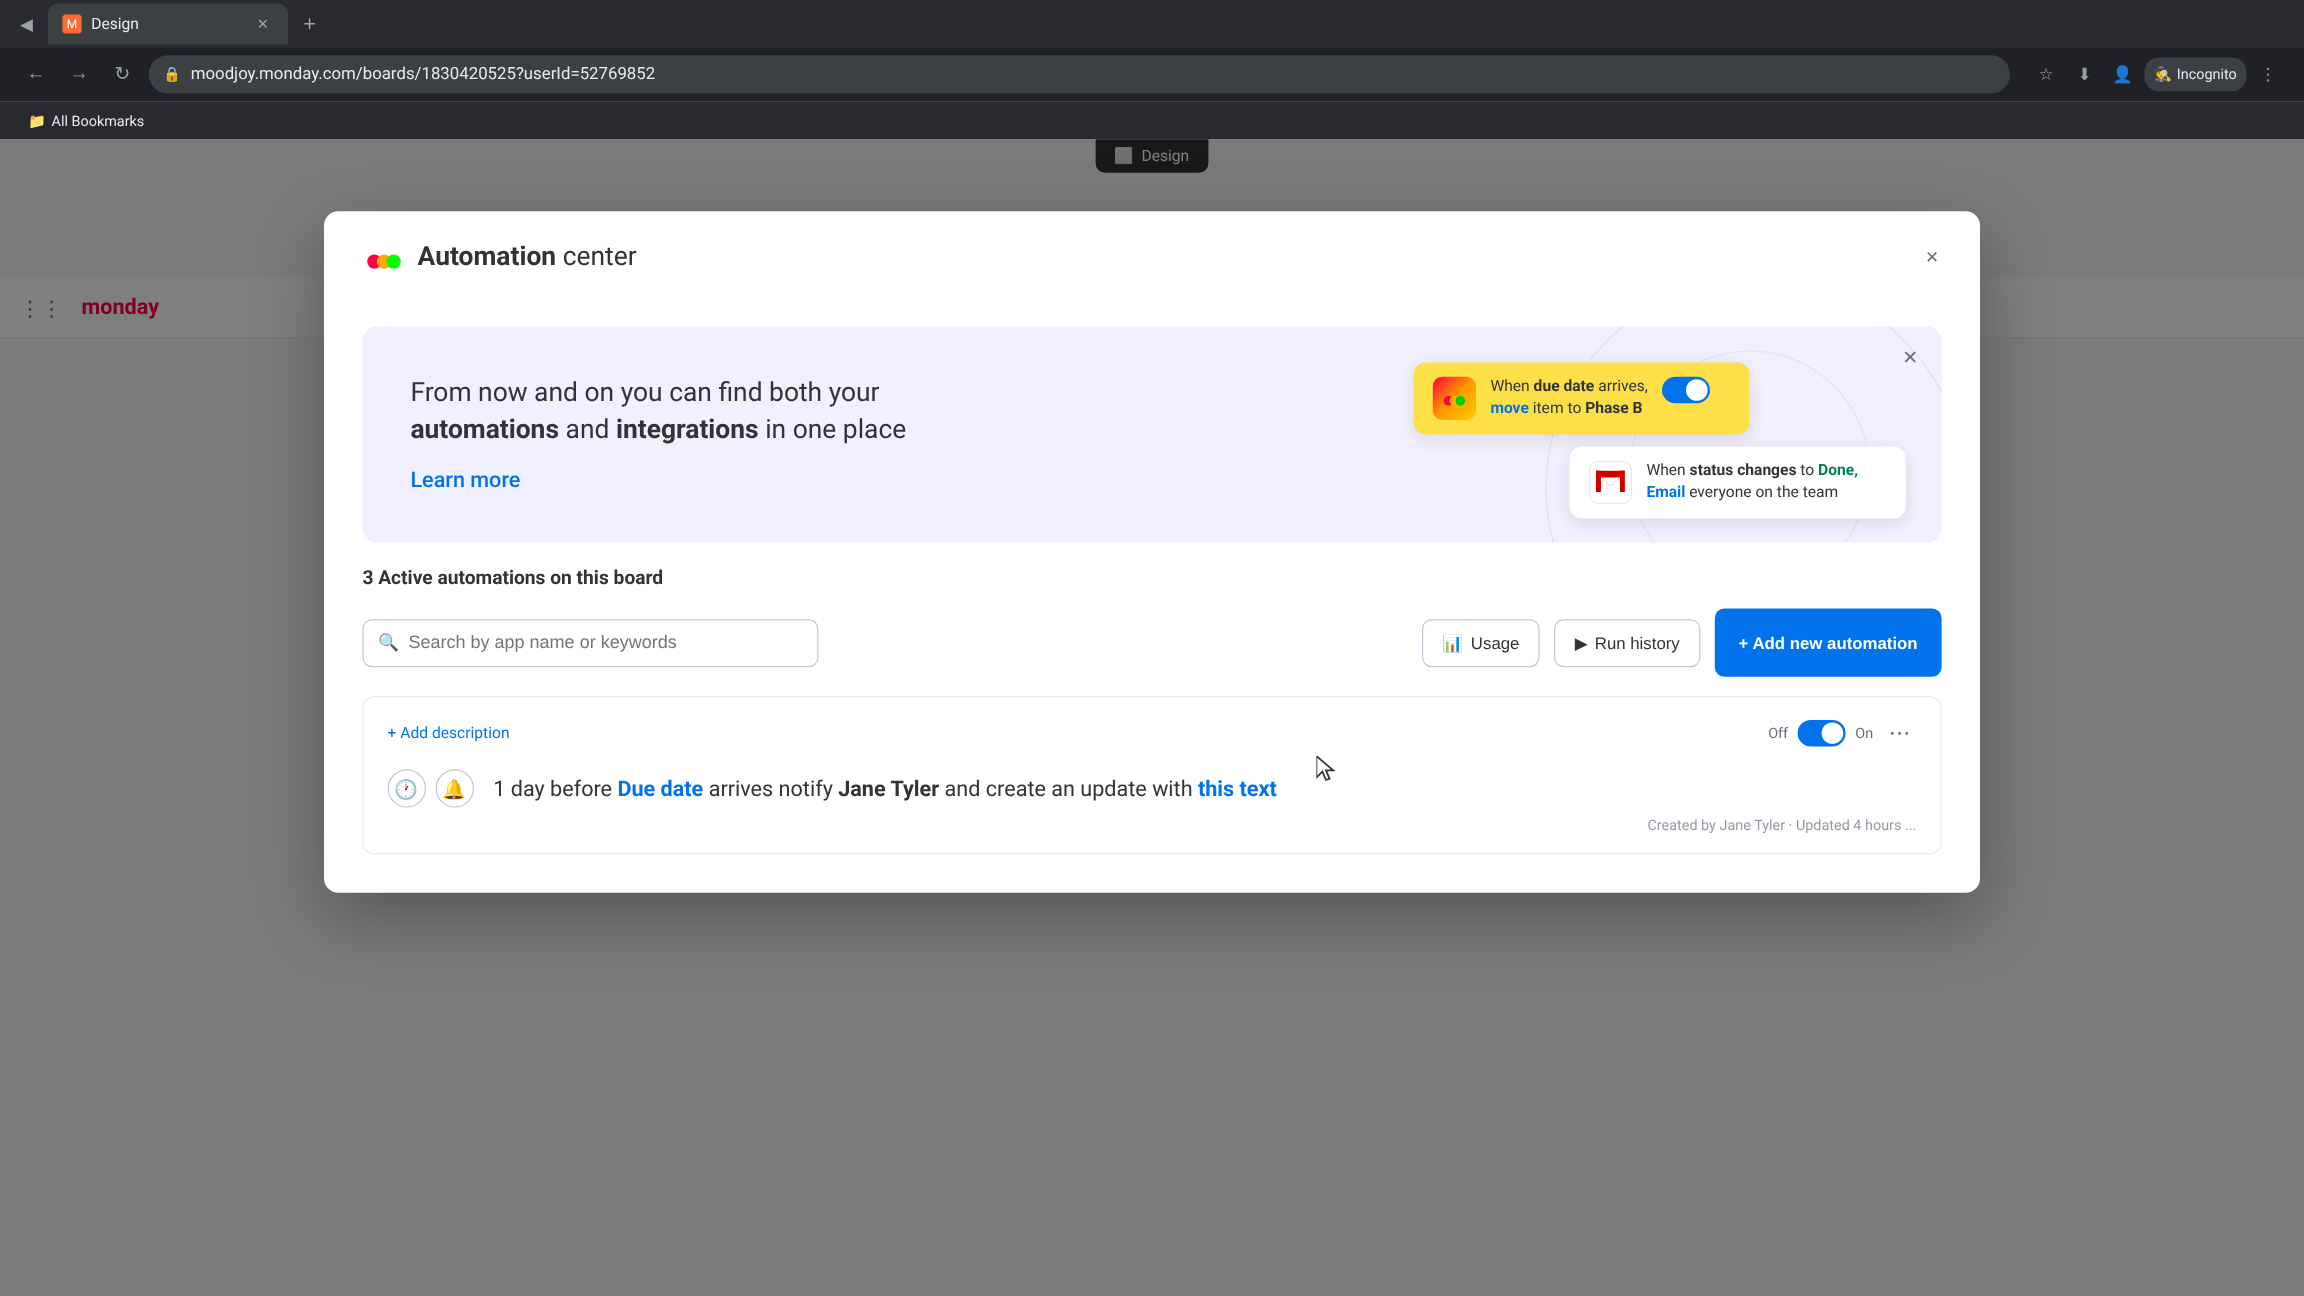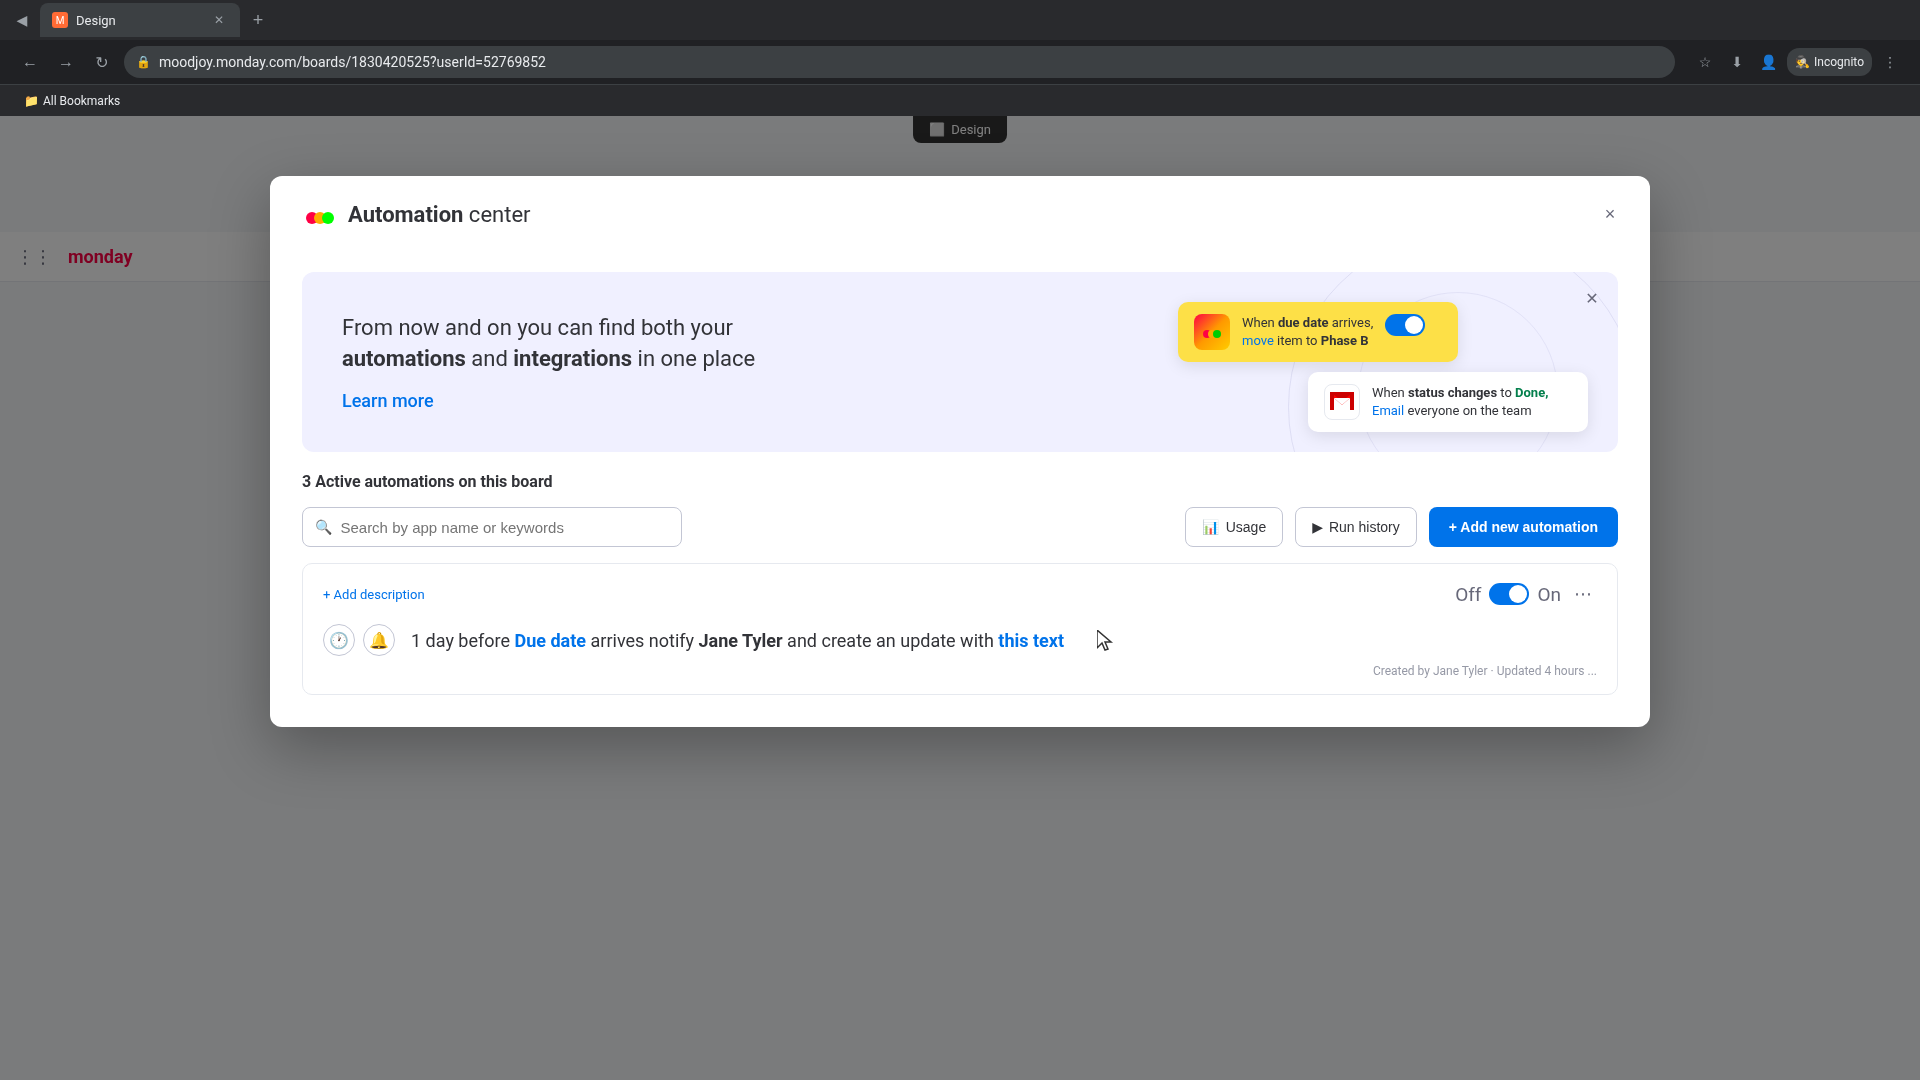--- a/index.html
+++ b/index.html
@@ -416,21 +416,21 @@
       color: #323338;
       line-height: 1.4;
     }
 
     .card-text strong {
       font-weight: 700;
     }
 
     .card-text .highlight-blue {
       color: #0073ea;
-      font-weight: 400;
+      font-weight: 700;
     }
 
     .card-text .highlight-green {
       color: #037f4c;
       font-weight: 700;
     }
 
     .toggle-on {
       width: 40px; height: 22px;
       background: #0073ea;
@@ -527,21 +527,21 @@
       cursor: pointer;
       font-size: 14px;
       color: #323338;
       display: flex;
       align-items: center;
       gap: 6px;
       font-weight: 500;
     }
 
     .add-automation-btn {
-      height: 40px;
+      height: 57px;
       padding: 0 20px;
       border: none;
       border-radius: 8px;
       background: #0073ea;
       cursor: pointer;
       font-size: 14px;
       color: #fff;
       display: flex;
       align-items: center;
       gap: 6px;
@@ -572,21 +572,21 @@
       flex: 1;
     }
 
     .toggle-row {
       display: flex;
       align-items: center;
       gap: 8px;
     }
 
     .toggle-label {
-      font-size: 19px;
+      font-size: 12px;
       color: #676879;
     }
 
     .toggle-switch {
       width: 40px; height: 22px;
       background: #0073ea;
       border-radius: 11px;
       position: relative;
       cursor: pointer;
     }

